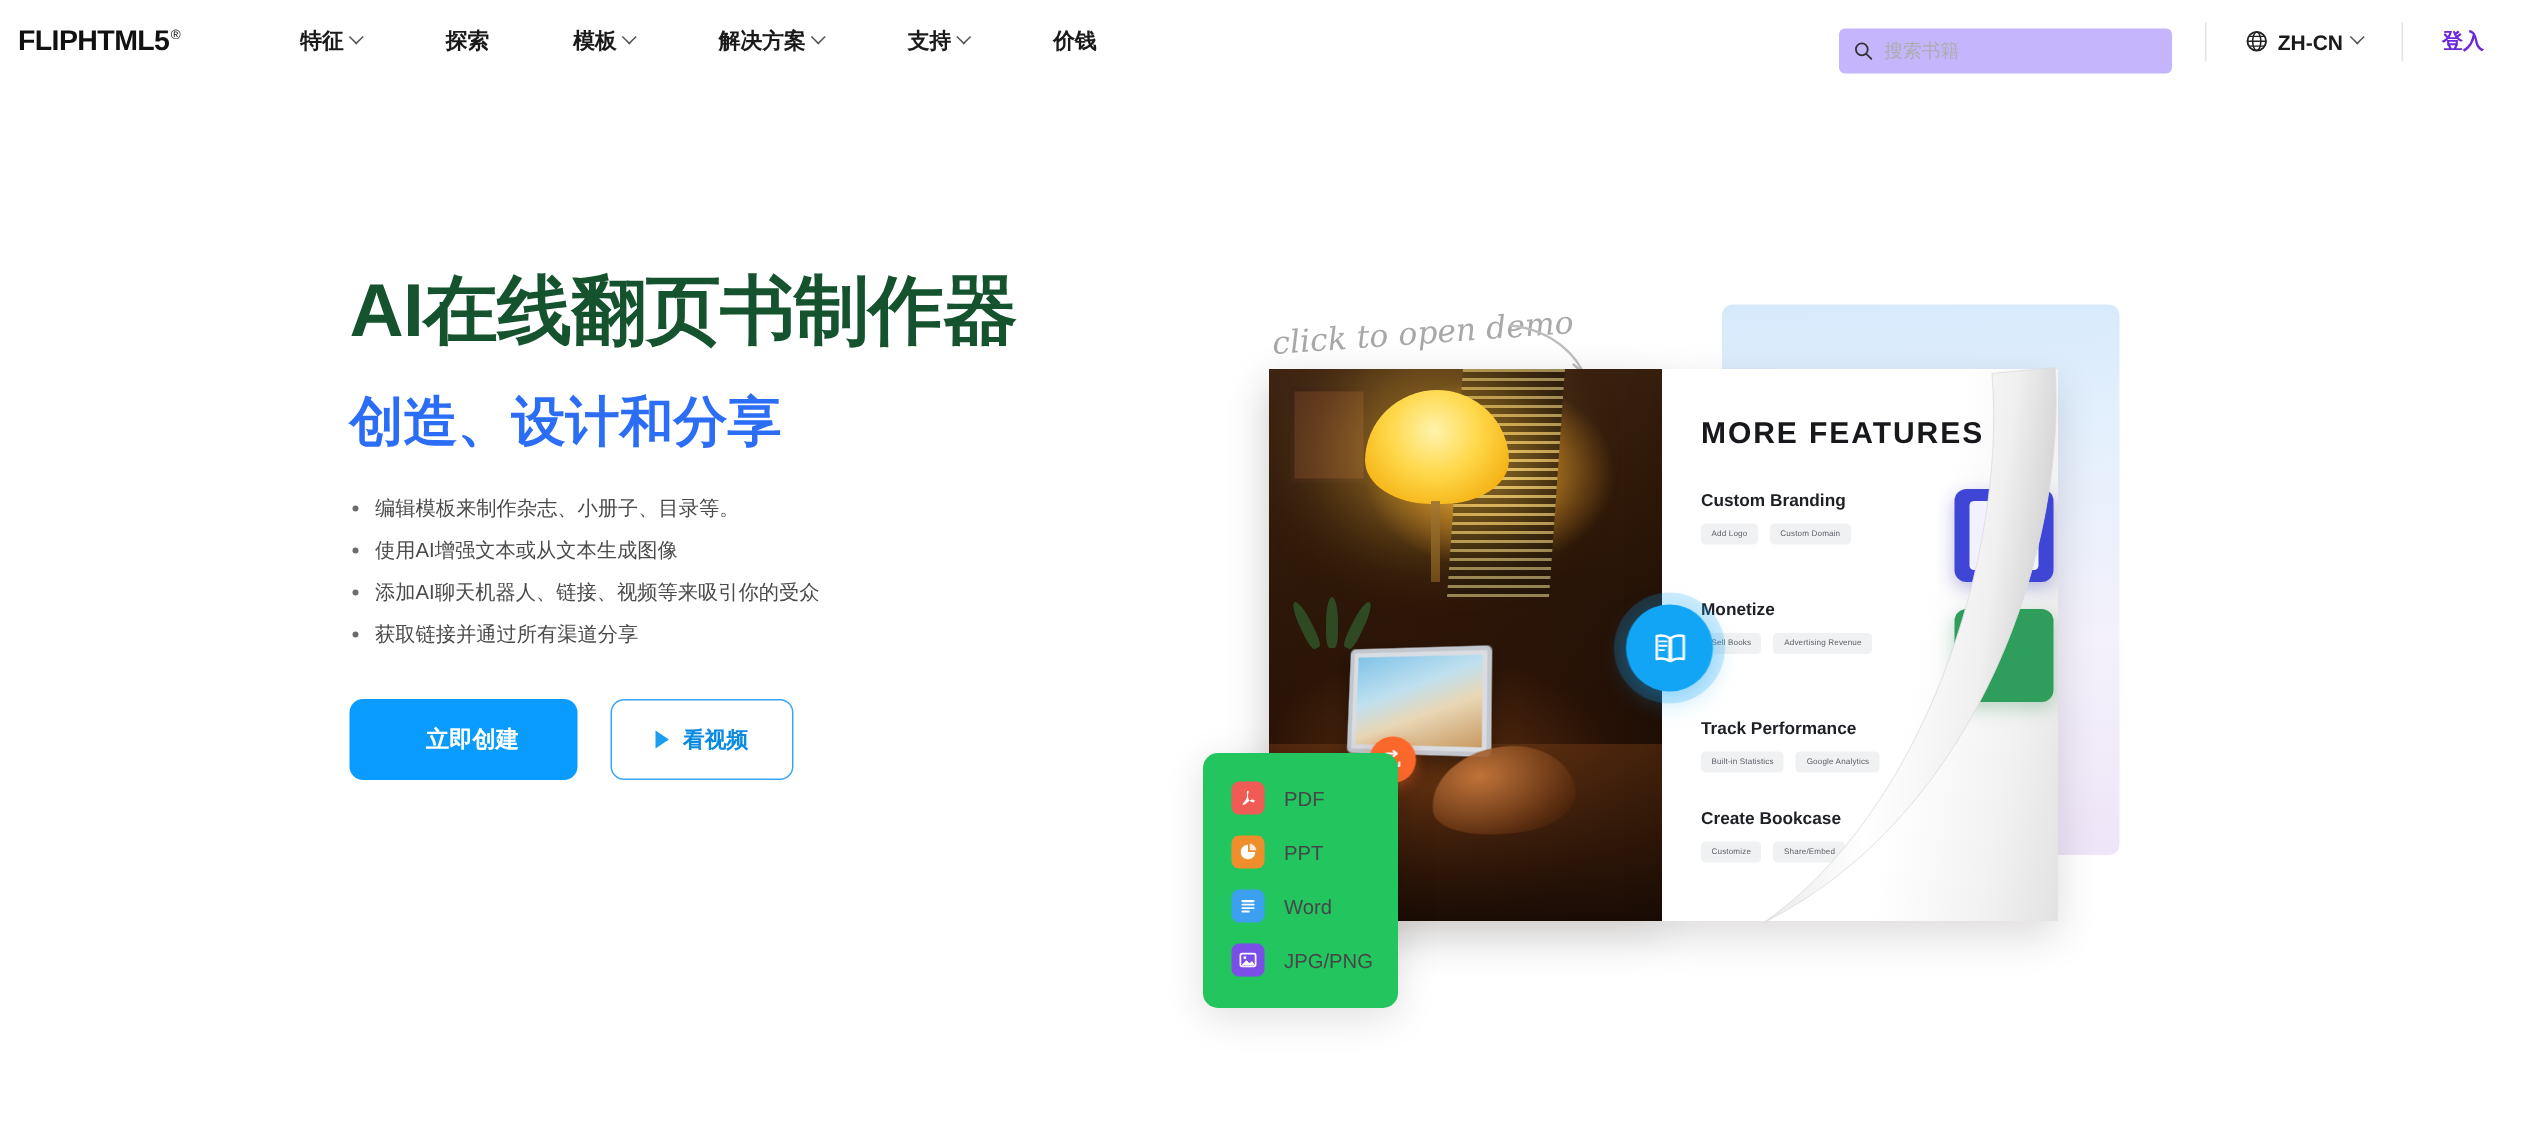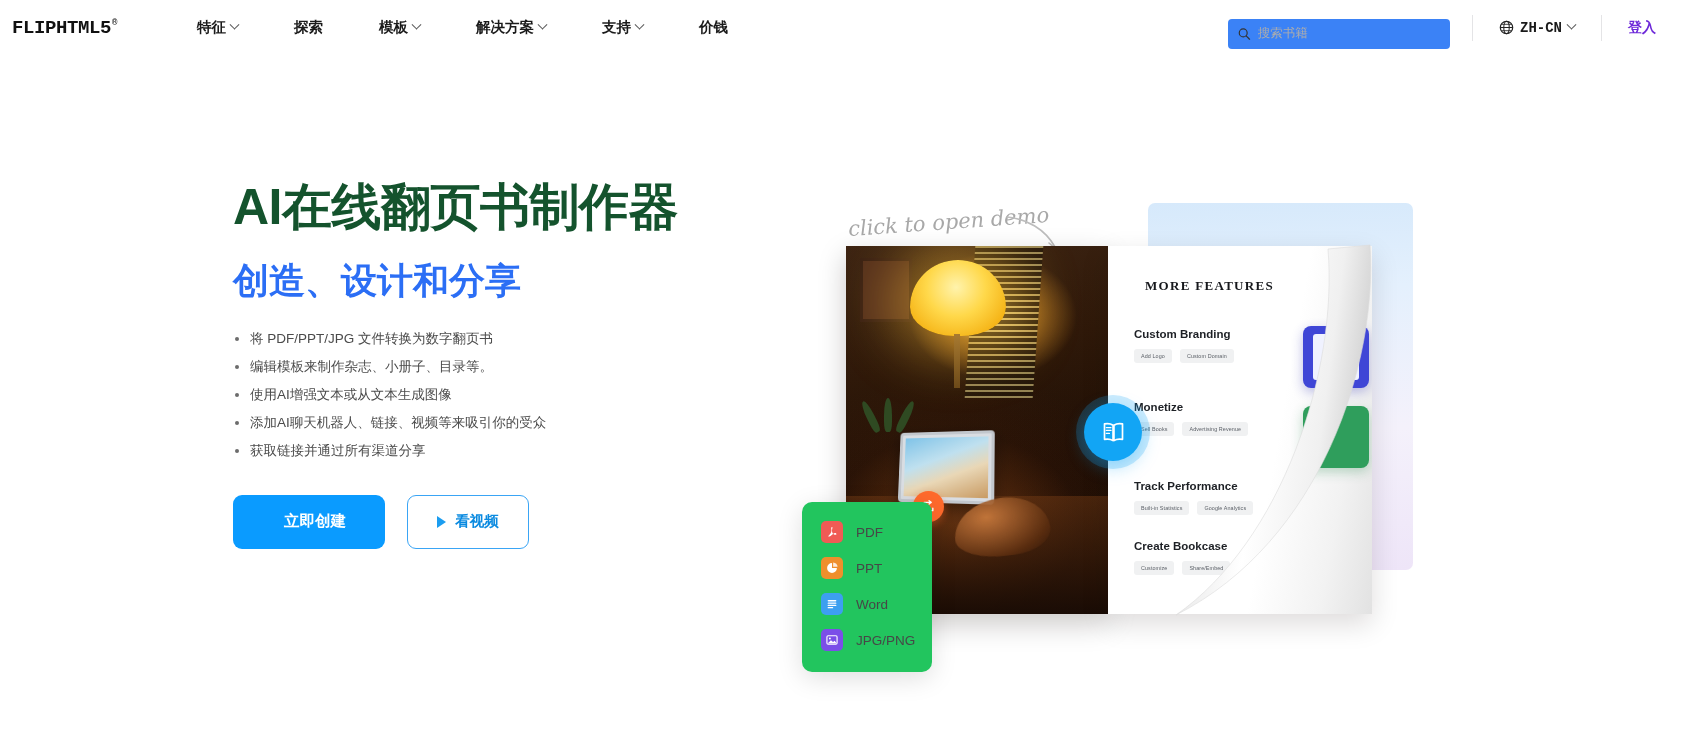--- a/index.html
+++ b/index.html
@@ -13,21 +13,20 @@
   }
 
   
   .header {
     position: relative;
     height: 55px;
     display: flex;
     align-items: center;
     padding: 0 20px 0 12px;
     background: #fff;
-    font-family: Liberation Mono, monospace;
   }
   .logo {
     font-size: 19px;
     font-weight: 700;
     letter-spacing: -0.4px;
     color: #111;
     margin-right: 58px;
     white-space: nowrap;
     display: flex;
     align-items: flex-start;
@@ -59,21 +58,21 @@
   }
   .header-right {
     margin-left: auto;
     display: flex;
     align-items: center;
     height: 100%;
   }
   .search-box {
     width: 222px;
     height: 30px;
-    background: #3b82f6;
+    background: #c4b5fd;
     border-radius: 4px;
     display: flex;
     align-items: center;
     padding: 0 10px;
     gap: 7px;
     margin-right: 22px;
     margin-top: 12px;
   }
   .search-box input {
     border: none; outline: none;
@@ -298,26 +297,26 @@
   .feature-page {
     position: absolute;
     left: 308px; top: 191px;
     width: 264px; height: 368px;
     background: linear-gradient(100deg, #ffffff 0%, #ffffff 62%, #f2f2f2 84%, #e2e2e2 100%);
     overflow: hidden;
     box-shadow: 0 10px 26px rgba(20,10,6,0.14);
   }
   .fp-title {
     position: absolute;
-    left: 37px; top: 32px;
-    font-size: 13px;
+    left: 26px; top: 32px;
+    font-size: 20px;
     font-weight: 700;
     letter-spacing: 1.3px;
     color: #16181c;
-    font-family: Liberation Serif, serif;
+    font-family: Liberation Sans, sans-serif;
   }
   .fp-sec { position: absolute; left: 26px; }
   .fp-sec h4 {
     font-size: 11.5px;
     font-weight: 700;
     color: #1d2025;
     margin-bottom: 9px;
   }
   .fp-tags { display: flex; gap: 8px; }
   .fp-tag {
@@ -485,21 +484,20 @@
   </div>
 </div>
 
 <div class="hero">
 
   <div class="hero-left">
     <h1 class="hero-title">AI在线翻页书制作器</h1>
     <div class="hero-subtitle">创造、设计和分享</div>
 
     <ul class="hero-list">
-      <li>将 PDF/PPT/JPG 文件转换为数字翻页书</li>
       <li>编辑模板来制作杂志、小册子、目录等。</li>
       <li>使用AI增强文本或从文本生成图像</li>
       <li>添加AI聊天机器人、链接、视频等来吸引你的受众</li>
       <li>获取链接并通过所有渠道分享</li>
     </ul>
 
     <div class="cta-row">
       <button class="btn-primary">立即创建</button>
       <button class="btn-secondary">
         <span class="play-tri"></span>

